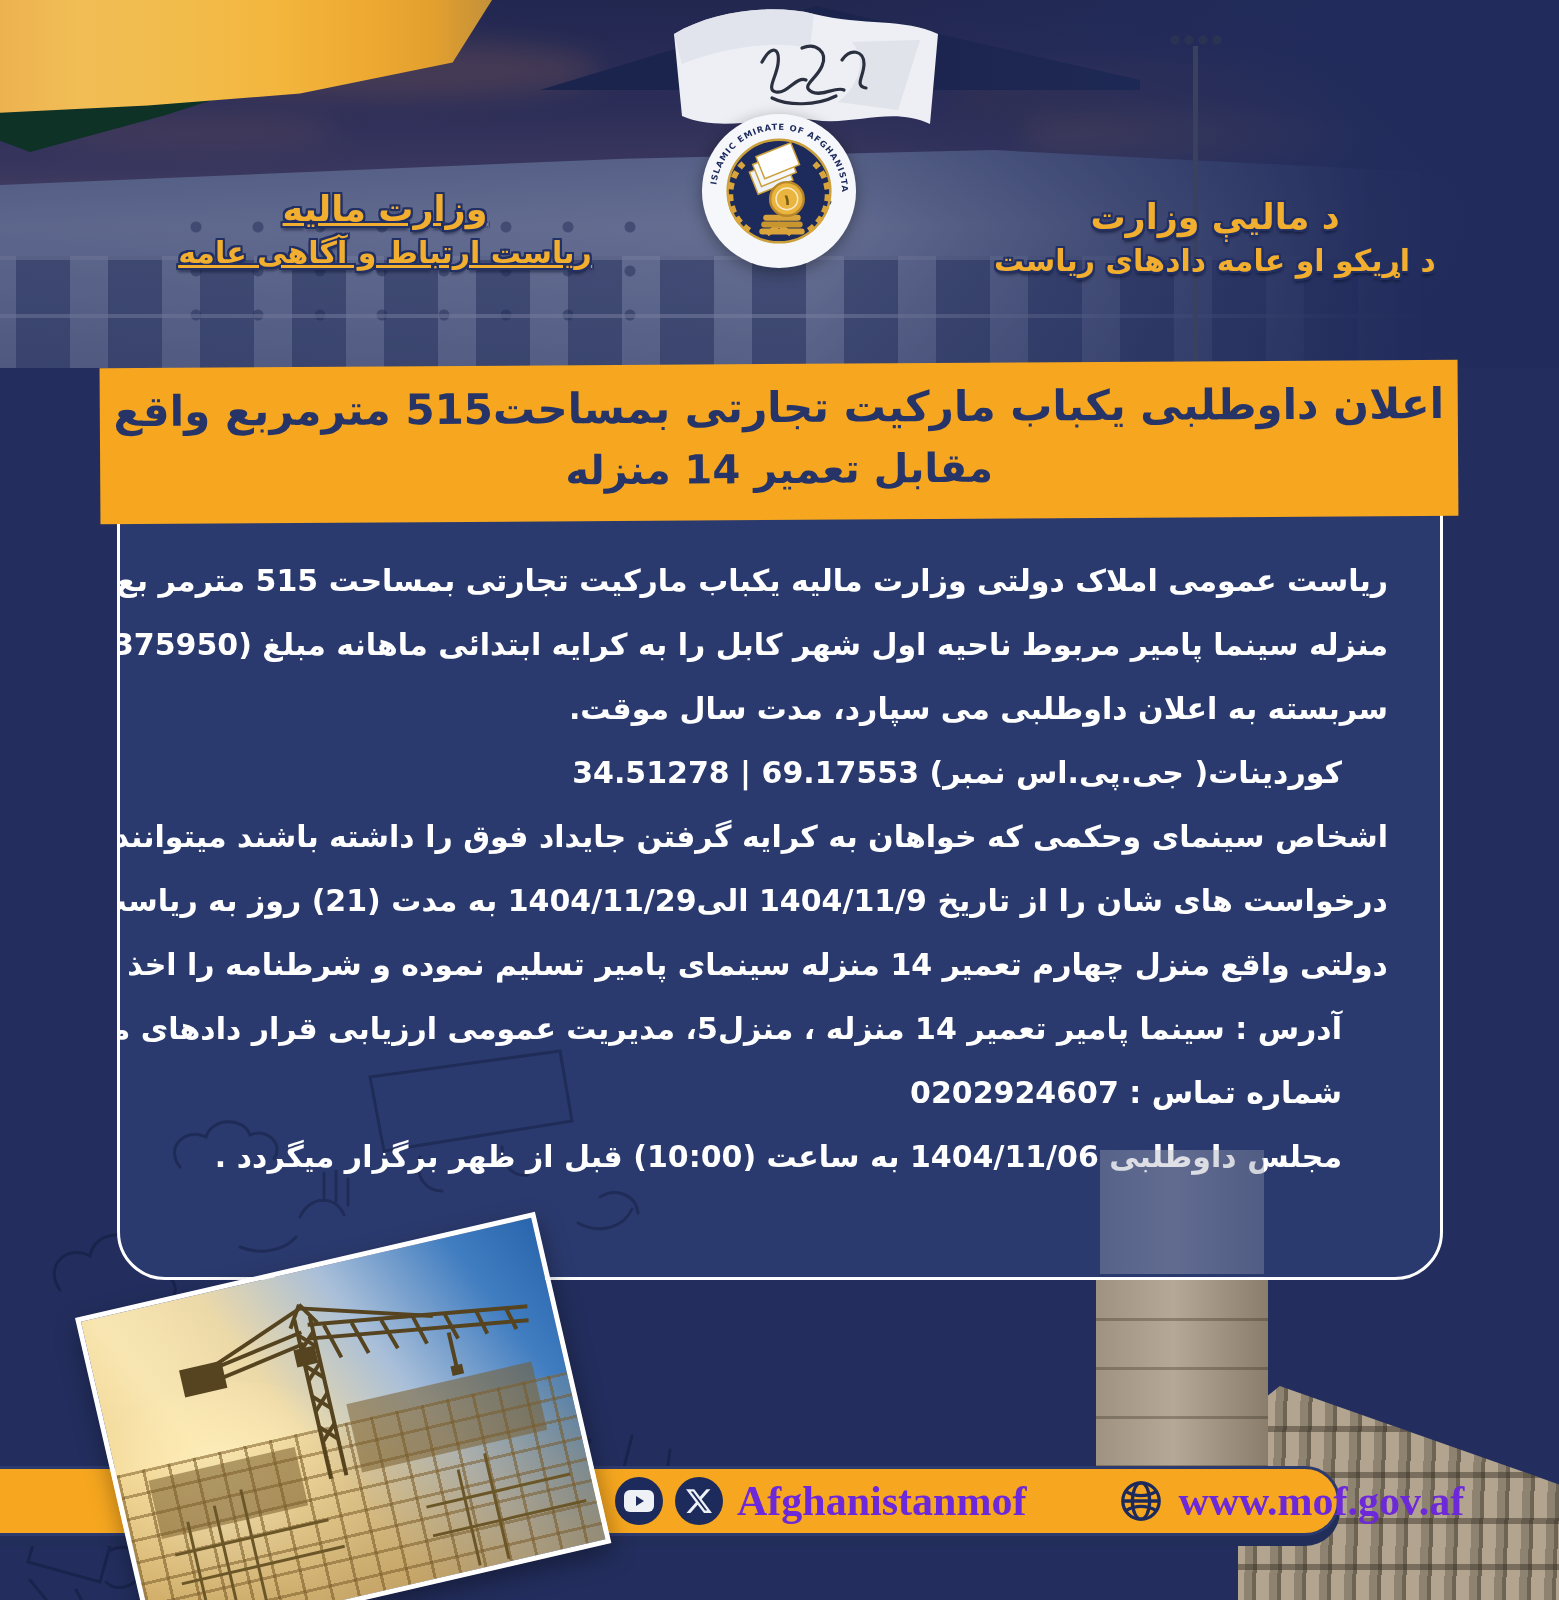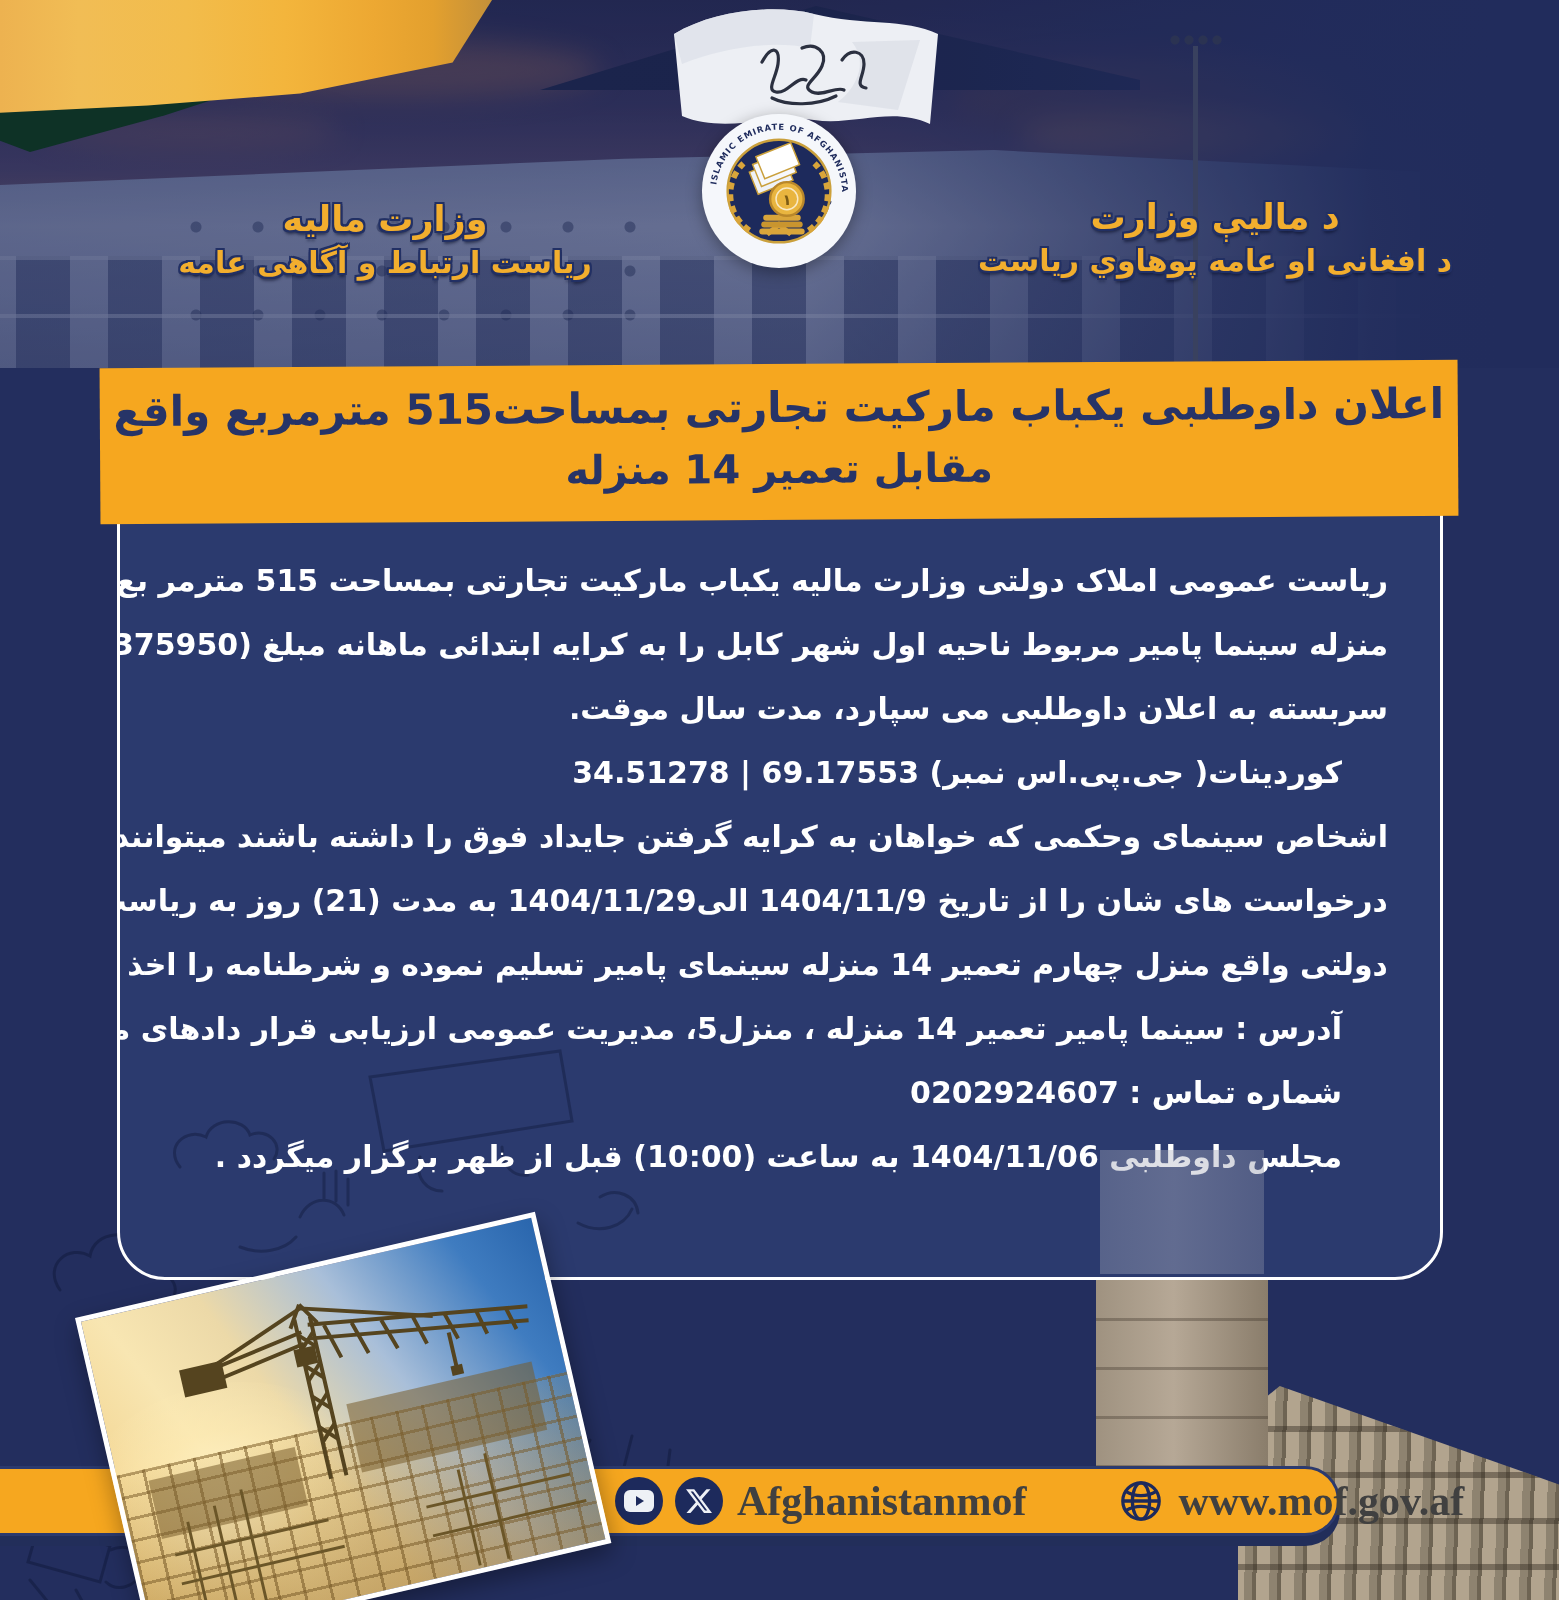--- a/index.html
+++ b/index.html
@@ -28,21 +28,21 @@
   .photo-tint2{position:absolute;inset:0;background:rgba(28,38,86,.25);}
   .light-pole{position:absolute;left:1193px;top:46px;width:5px;height:322px;background:#39415f;}
   .light-head{position:absolute;left:1168px;top:34px;width:56px;height:12px;background:radial-gradient(circle 5px,#2b3352 0 4px,transparent 5px);background-size:14px 12px;}
   
   .flag{position:absolute;left:652px;top:2px;width:300px;height:170px;}
   
   .mof-logo{position:absolute;left:700px;top:112px;width:158px;height:158px;filter:drop-shadow(0 4px 8px rgba(0,0,0,.35));}
   
   .org{position:absolute;z-index:2;text-align:center;color:#f2ae2e;font-weight:bold;
     text-shadow:-2px 0 0 #223064,2px 0 0 #223064,0 -2px 0 #223064,0 2px 0 #223064,-2px -2px 0 #223064,2px 2px 0 #223064,-2px 2px 0 #223064,2px -2px 0 #223064,0 4px 3px rgba(8,12,36,.55);}
-  .org-left{left:150px;top:196px;width:470px;}
+  .org-left{left:150px;top:186px;width:470px;text-decoration:underline;}
   .org-right{left:975px;top:194px;width:480px;text-align:center;}
   .org .l1{font-size:35px;line-height:46px;}
   .org .l2{font-size:30px;line-height:42px;}
   
   .corner-green{position:absolute;left:0;top:0;width:300px;height:160px;z-index:4;background:#0e3226;clip-path:polygon(0 42%,83% 55%,55% 72%,10% 95%,0 88%);}
   .corner-gold{position:absolute;left:0;top:0;width:492px;height:120px;z-index:4;
     background:linear-gradient(90deg,#edb250 0%,#f1bd55 16%,#f2bc4b 38%,#f3b53c 58%,#eda832 76%,#e3a02e 88%,#c3903a 100%);
     clip-path:polygon(0 0,100% 0,92% 52%,61% 78%,30% 88%,0 94%);}
   
   .banner{position:absolute;left:100px;top:364px;width:1358px;height:156px;background:#f6a71f;z-index:3;
@@ -69,21 +69,21 @@
       repeating-linear-gradient(180deg,transparent 0 46px,rgba(60,50,40,.35) 46px 49px),
       linear-gradient(90deg,#9f9280 0%,#b6a896 45%,#8a7d6b 100%);}
   .bldg-column-faded{position:absolute;left:1100px;top:1150px;width:164px;height:124px;z-index:3;opacity:.4;
     background:linear-gradient(90deg,#9aa0b4 0%,#b3b6c4 45%,#8b90a6 100%);}
   
   .footer-bar{position:absolute;left:-40px;top:1466px;width:1380px;height:70px;z-index:4;
     background:#f6a71f;border:3px solid #2c3a6e;border-radius:0 40px 40px 0;box-sizing:border-box;
     box-shadow:0 10px 0 #222e5a;display:flex;align-items:center;padding-left:652px;}
   .soc{width:48px;height:48px;border-radius:50%;background:#1d2a5c;display:flex;align-items:center;justify-content:center;flex:0 0 auto;}
   .soc + .soc{margin-left:12px;}
-  .footer-text{font-family:"Liberation Serif","DejaVu Serif",serif;color:#404040;font-size:42px;font-weight:600;margin-left:14px;white-space:nowrap;}
+  .footer-text{font-family:"Liberation Serif","DejaVu Serif",serif;color:#6d28d9;font-size:42px;font-weight:600;margin-left:14px;white-space:nowrap;}
   .globe-wrap{margin-left:92px;flex:0 0 auto;display:flex;align-items:center;}
   
   .photo-build{position:absolute;left:75px;top:1318px;width:472px;height:340px;z-index:5;
     transform:rotate(-13deg);transform-origin:0 0;border:5px solid #fff;box-sizing:border-box;overflow:hidden;
     background:linear-gradient(65deg,#f0cd82 0%,#f8e6b2 28%,#ecd9a8 44%,#a9bfd9 64%,#3f7cc0 86%,#2a66ad 100%);
     box-shadow:0 10px 24px rgba(0,0,0,.35);}
   .sun-glow{position:absolute;left:-60px;top:90px;width:320px;height:260px;border-radius:50%;
     background:radial-gradient(circle,rgba(255,244,204,.95) 0%,rgba(255,236,180,.55) 40%,transparent 70%);}
   .scaffold{position:absolute;left:0;bottom:0;width:100%;height:52%;
     background:
@@ -158,21 +158,21 @@
       <text x="88" y="94" font-size="15" font-weight="bold" text-anchor="middle" fill="#7a5a14">۱</text>
     </svg>
   </div>
 
   <div class="org org-left">
     <div class="l1">وزارت مالیه</div>
     <div class="l2">ریاست ارتباط و آگاهی عامه</div>
   </div>
   <div class="org org-right">
     <div class="l1">د مالیې وزارت</div>
-    <div class="l2">د افغانی او عامه پوهاوي ریاست</div>
+    <div class="l2">د اړیکو او عامه دادهای ریاست</div>
   </div>
 
   <div class="corner-green"></div>
   <div class="corner-gold"></div>
 
   <svg class="doodles" viewBox="0 0 820 640">
     <g stroke="rgba(13,21,52,.6)" stroke-width="3" fill="none" stroke-linecap="round">
       <path d="M60,330 c-18,-26 10,-46 30,-34 c4,-26 44,-28 52,-6 c22,-10 40,10 28,28 c14,14 -2,34 -22,30"></path>
       <path d="M140,420 c8,10 2,22 -6,26 m60,-40 c10,6 8,20 0,26 m30,40 c12,2 18,14 12,24"></path>
       <path d="M40,560 l70,26 l-10,36 l-72,-20 z m70,30 c20,-8 34,4 30,22 c-4,16 -24,20 -34,10"></path>

